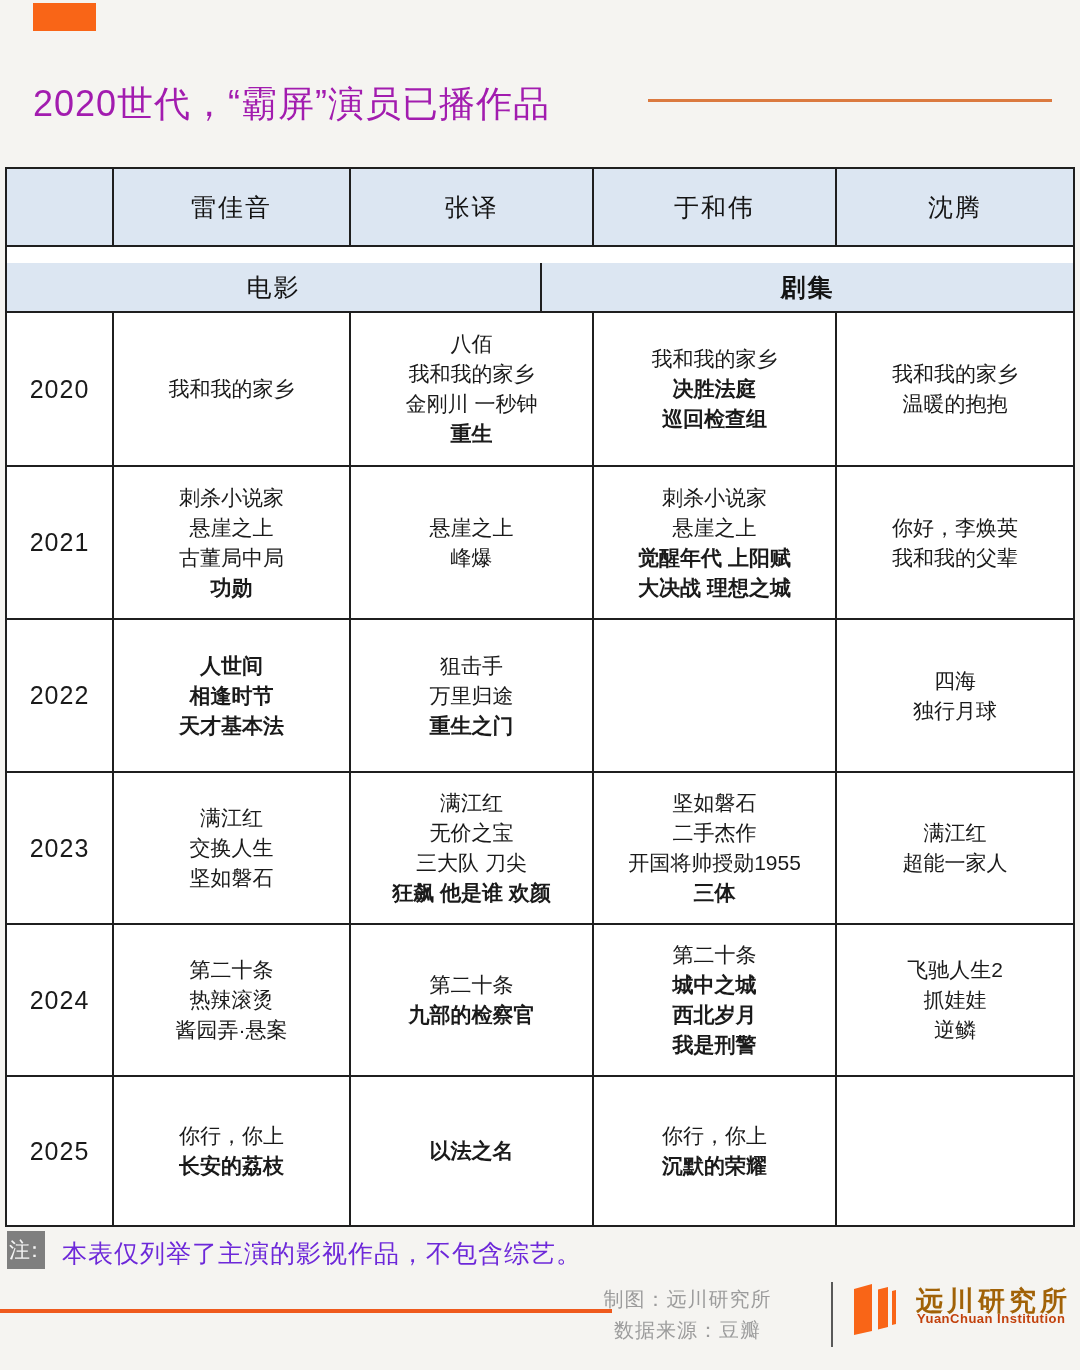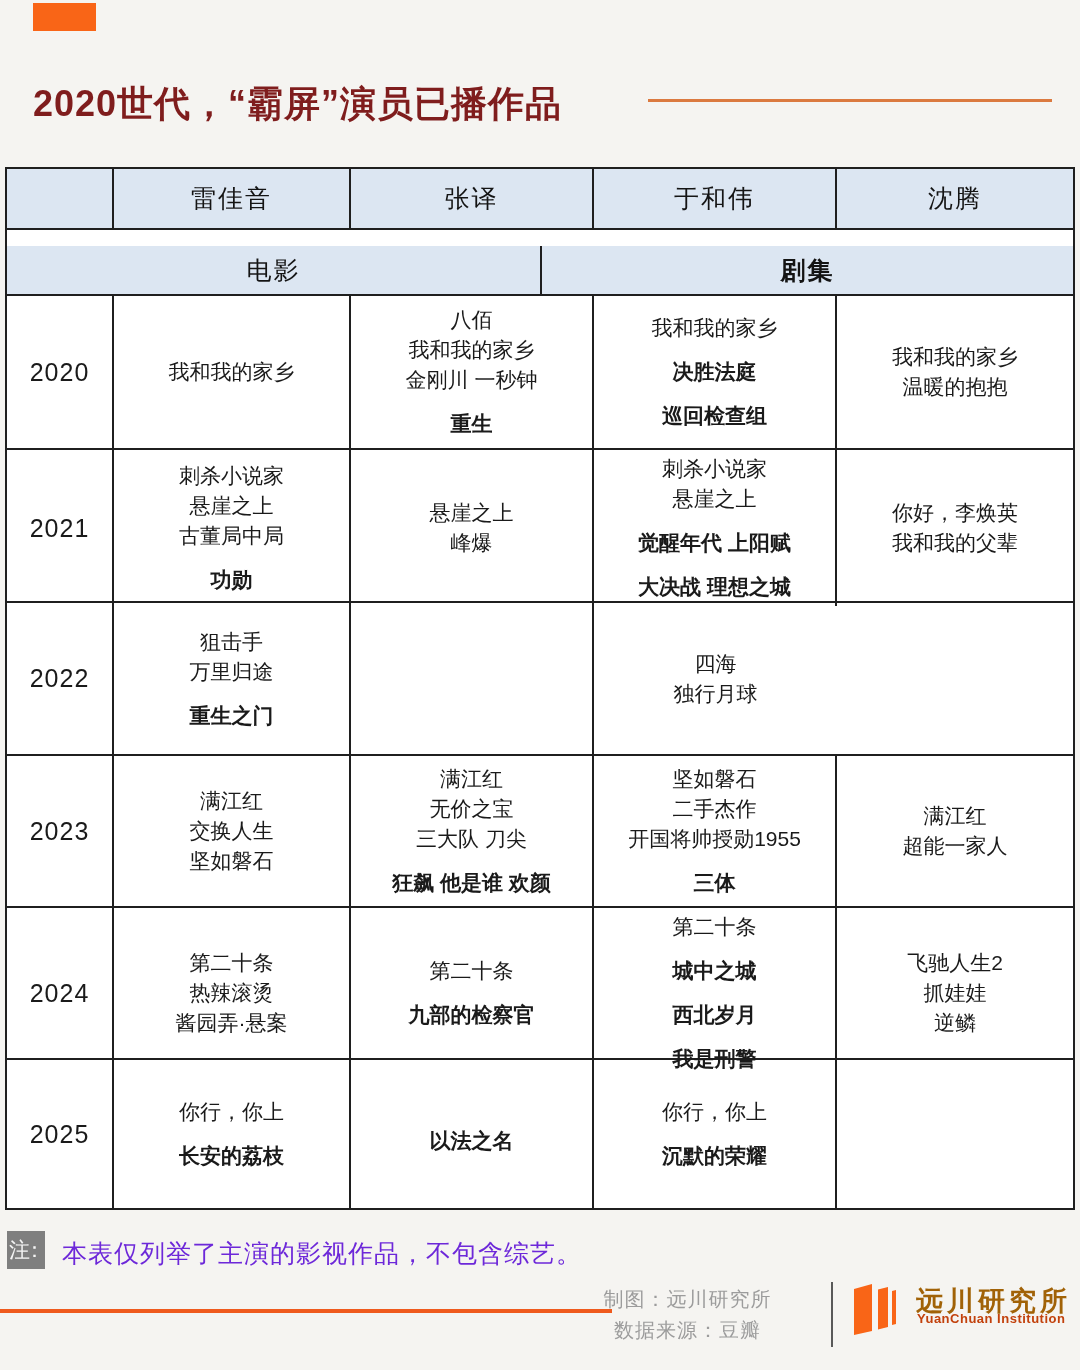--- a/index.html
+++ b/index.html
@@ -7,48 +7,48 @@
   body { font-family:"Liberation Sans","DejaVu Sans",sans-serif; }
   .canvas {
     position:relative; width:1080px; height:1370px;
     background:#f5f4f1; overflow:hidden; margin:0 auto;
   }
 
   
   .orange-block { position:absolute; left:33px; top:3px; width:63px; height:28px; background:#f96517; }
   .page-title {
     position:absolute; left:33px; top:80px;
-    font-size:36px; font-weight:700; color:#7f1d1d; letter-spacing:1px; white-space:nowrap;
+    font-size:36px; font-weight:400; color:#a21caf; letter-spacing:1px; white-space:nowrap;
   }
   .title-line { position:absolute; left:648px; top:99px; width:404px; height:3px; background:#db7a40; }
 
   
   .works-table {
     position:absolute; left:5px; top:167px; width:1070px;
     border:2px solid #1f1f1f; background:#ffffff;
   }
   .trow { display:grid; border-bottom:2px solid #1f1f1f; }
   .trow:last-child { border-bottom:none; }
   .cols5 { grid-template-columns:107px 237px 243px 243px 1fr; }
   .cols2 { grid-template-columns:535px 1fr; }
   .cell {
     display:flex; flex-direction:column; justify-content:center; align-items:center;
     border-right:2px solid #1f1f1f; text-align:center; padding:4px 2px;
   }
   .cell:last-child { border-right:none; }
   .hrow { background:#dce6f2; }
-  .actor-row { height:61px; }
+  .actor-row { height:78px; }
   .legend-row { height:50px;margin-top:16px; }
   .actor-cell { font-size:25px; color:#141414; letter-spacing:2px; }
   .legend-cell { font-size:25px; color:#141414; letter-spacing:2px; }
   .legend-cell.bold { font-weight:700;border-radius:6px; }
   .year-cell { font-size:25px; color:#1a1a1a; letter-spacing:1px; }
   .works-cell { font-size:21px; color:#1a1a1a; }
   .work-line { line-height:30px; white-space:nowrap; }
-  .work-line.bold { font-weight:700;margin-top:14px; }
+  .work-line.bold { font-weight:700; }
 
   
   .note-badge {
     position:absolute; left:7px; top:1231px; width:38px; height:38px;
     background:#7f7f7f; color:#f5f5f5; font-size:21px;
     display:flex; align-items:center; justify-content:center; letter-spacing:-6px; padding-right:4px;
   }
   .note-text {
     position:absolute; left:62px; top:1237px;
     font-size:25px; color:#6d28d9; letter-spacing:1px;
@@ -135,20 +135,25 @@
             <div class="work-line bold">大决战 理想之城</div>
           </div>
           <div class="cell works-cell">
             <div class="work-line">你好，李焕英</div>
             <div class="work-line">我和我的父辈</div>
           </div>
         </div>
         <div class="trow cols5" style="height: 153px;">
           <div class="cell year-cell">2022</div>
           <div class="cell works-cell">
+            <div class="work-line bold">人世间</div>
+            <div class="work-line bold">相逢时节</div>
+            <div class="work-line bold">天才基本法</div>
+          </div>
+          <div class="cell works-cell">
             <div class="work-line">狙击手</div>
             <div class="work-line">万里归途</div>
             <div class="work-line bold">重生之门</div>
           </div>
           <div class="cell works-cell"></div>
           <div class="cell works-cell">
             <div class="work-line">四海</div>
             <div class="work-line">独行月球</div>
           </div>
         </div>

